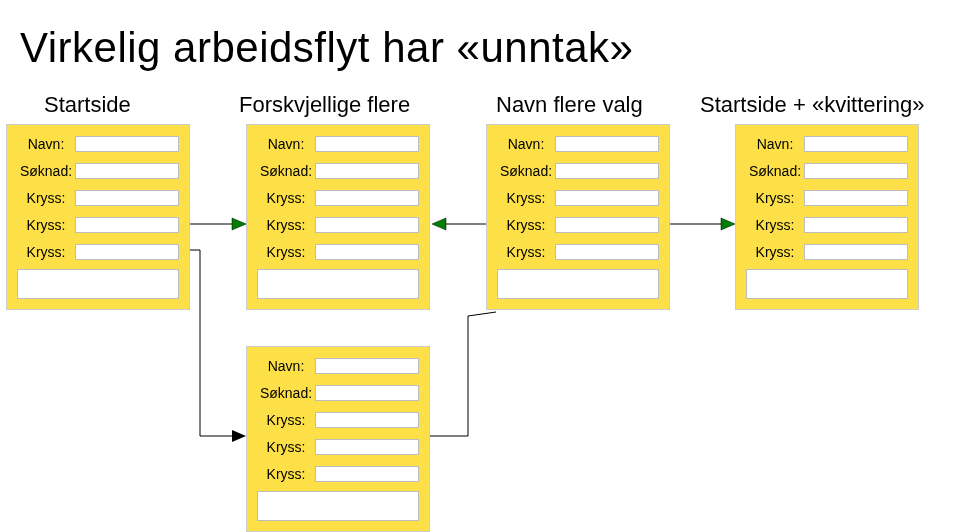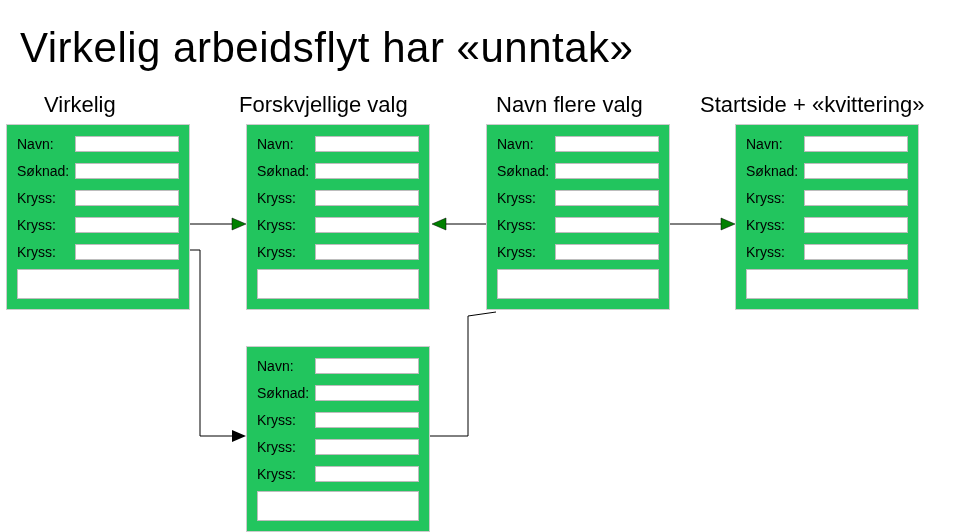--- a/index.html
+++ b/index.html
@@ -31,23 +31,24 @@
     position: absolute;
     top: 76px;
     font-size: 22px;
     white-space: nowrap;
   }
   .card {
     position: absolute;
     width: 184px;
     height: 186px;
     border: 1px solid #ccc;
-    background: #22c55e;
+    background: #fde047;
     padding: 8px 10px 10px 10px;
     font-size: 14px;
+    text-align: center;
   }
   .row {
     display: flex;
     align-items: center;
     height: 22px;
     margin-bottom: 5px;
   }
   .row .lab {
     width: 58px;
     flex: 0 0 58px;
@@ -77,22 +78,22 @@
   .arrow-head { fill: #008000; stroke: #000; stroke-width: 0.5; }
   .arrow-head-black { fill: #000; }
 </style>
 </head>
 <body>
 
 <div class="stage">
 
   <div class="title">Virkelig arbeidsflyt har «unntak»</div>
 
-  <div class="col-head" style="left:44px">Virkelig</div>
-  <div class="col-head" style="left:239px">Forskvjellige valg</div>
+  <div class="col-head" style="left:44px">Startside</div>
+  <div class="col-head" style="left:239px">Forskvjellige flere</div>
   <div class="col-head" style="left:496px">Navn flere valg</div>
   <div class="col-head" style="left:700px">Startside + «kvittering»</div>
 
   <div class="card" style="left:6px; top:108px">
     <div class="row">
         <span class="lab">Navn:</span>
         <span class="fld"></span>
       </div>
     <div class="row">
         <span class="lab">Søknad:</span>

